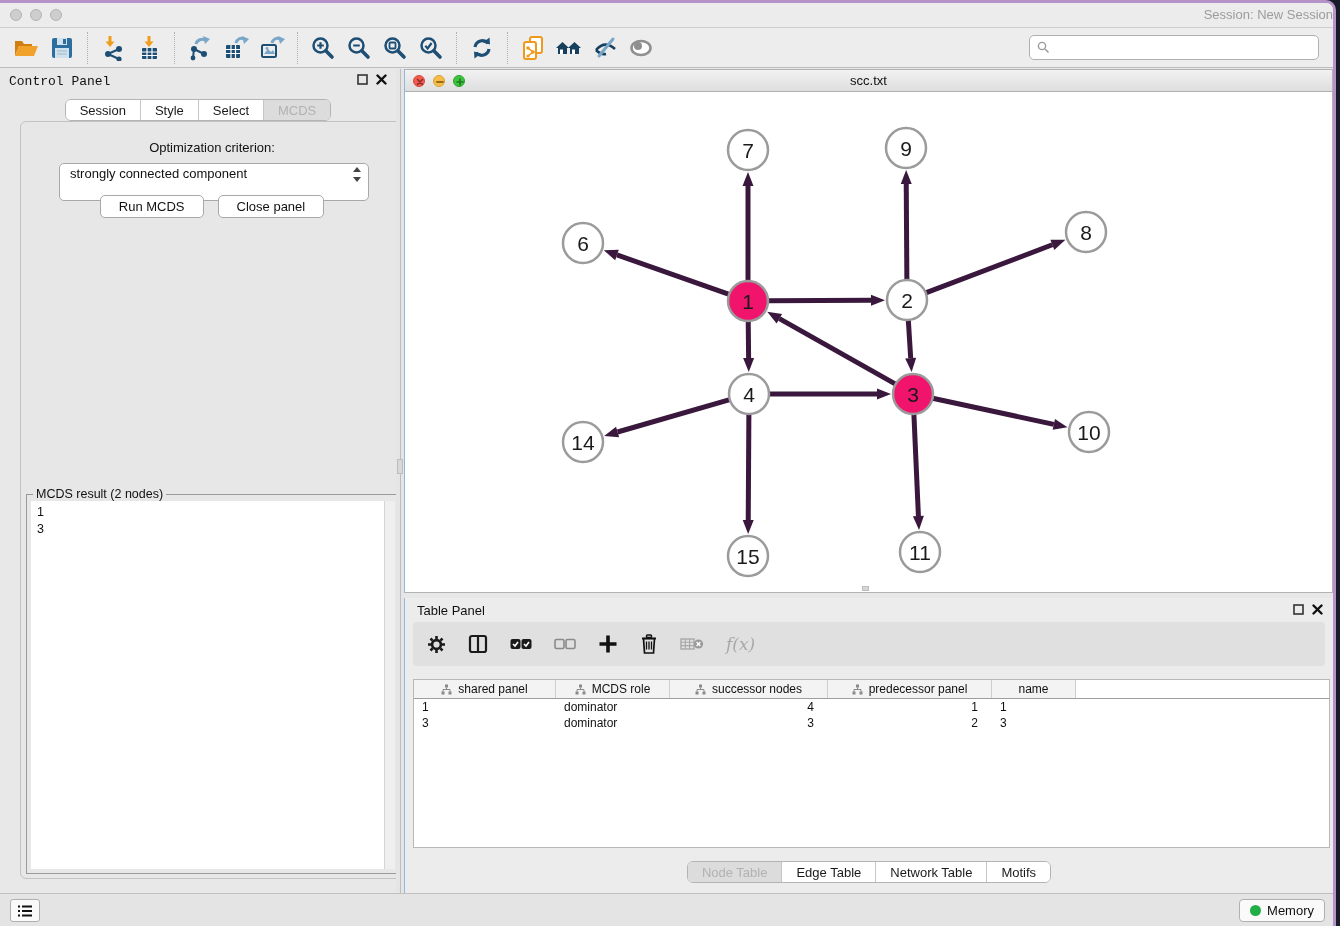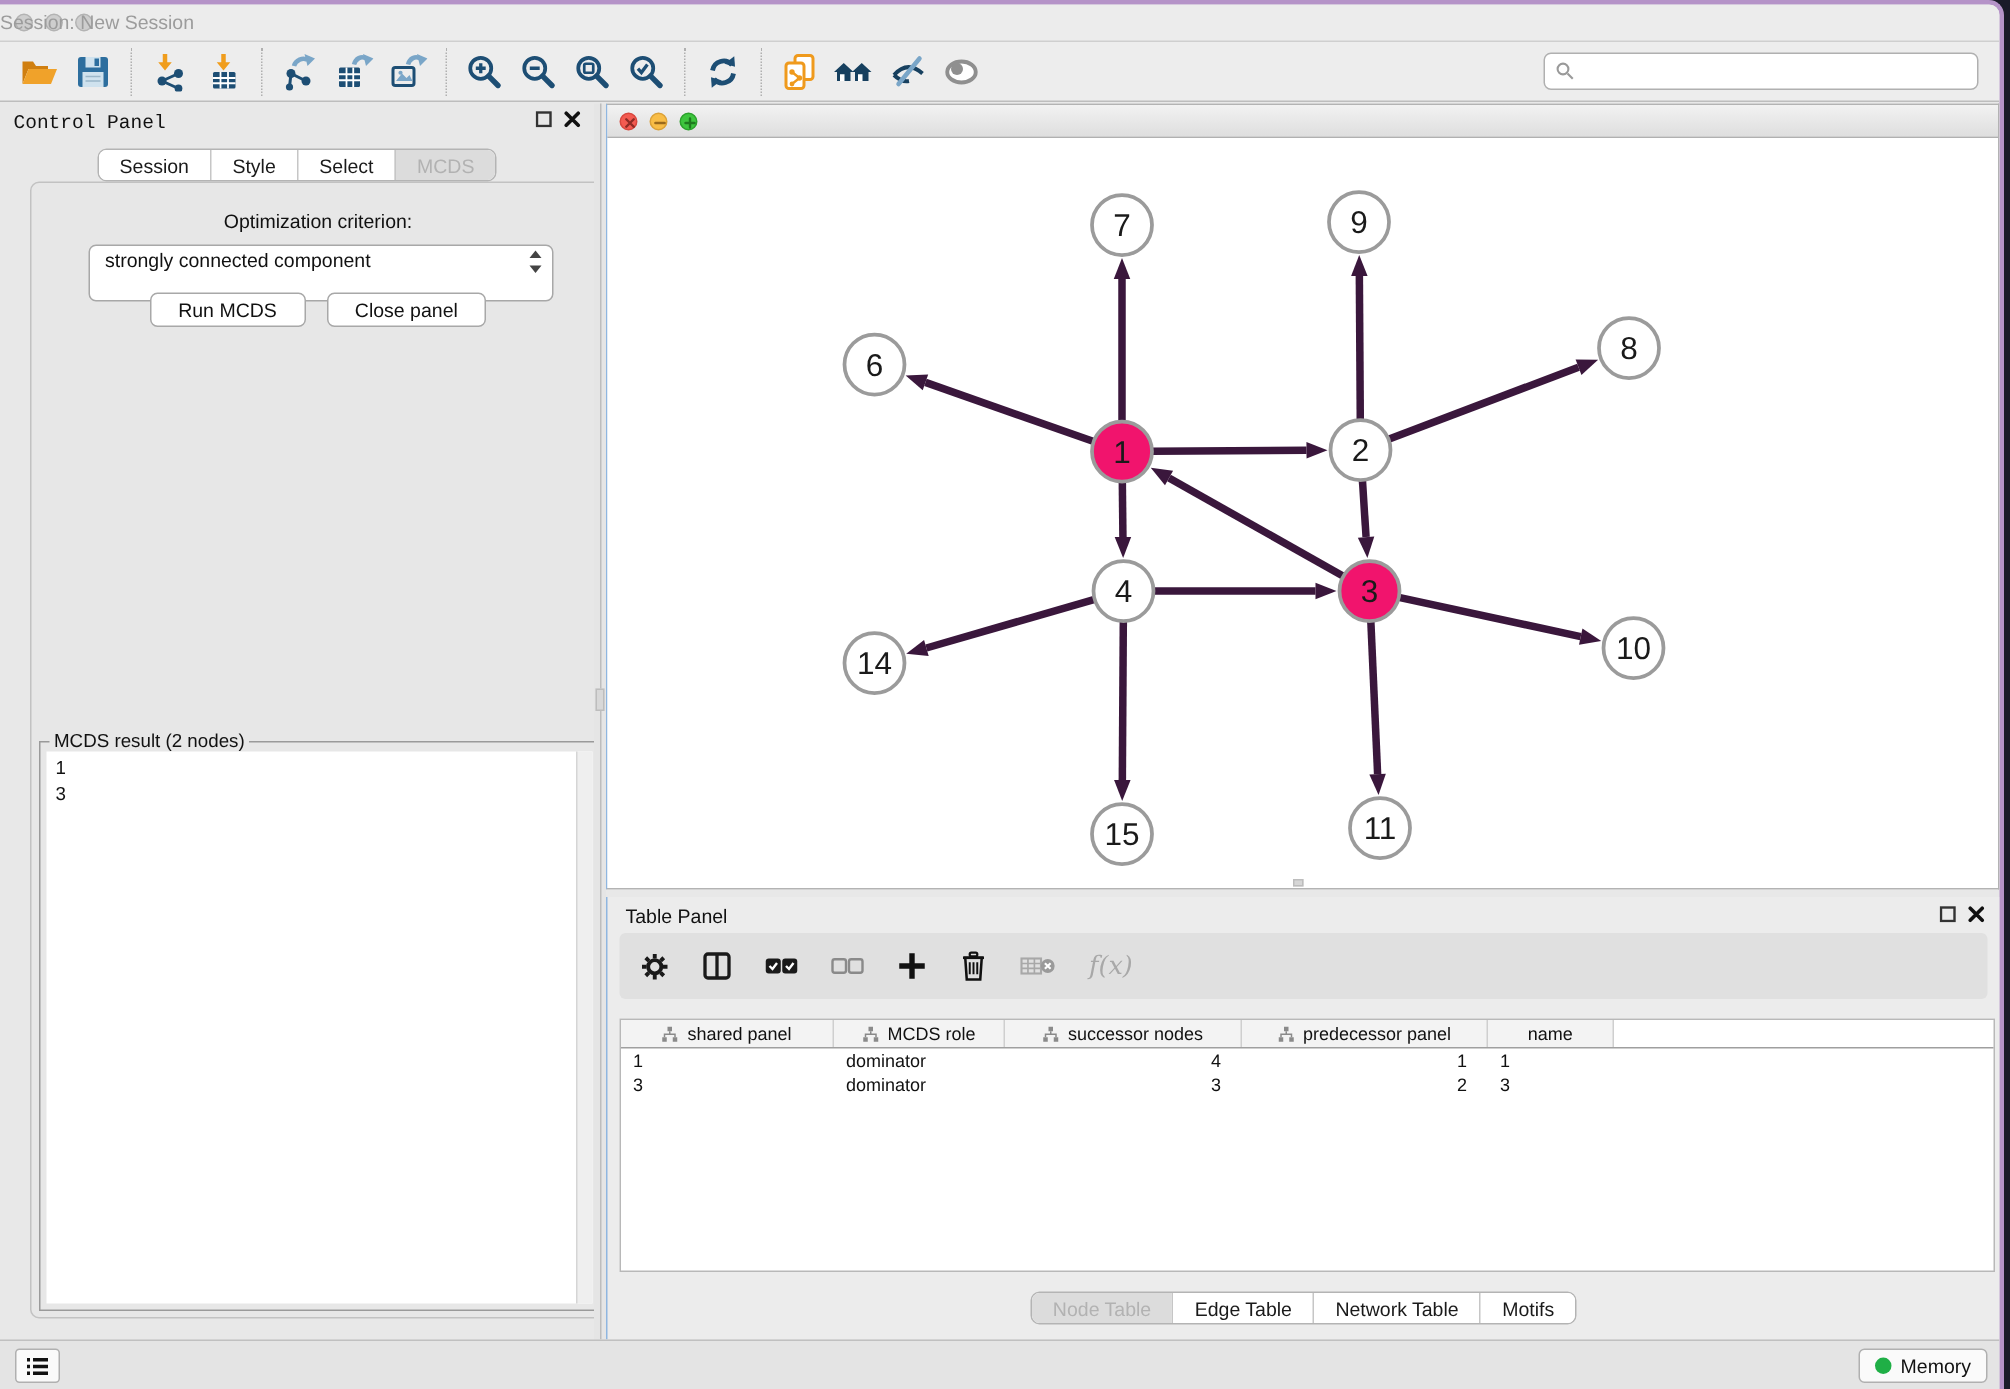--- a/index.html
+++ b/index.html
@@ -6,21 +6,21 @@
   html,body { width:1340px; height:926px; background:#1a1b29; font-family:"Liberation Sans", sans-serif; overflow:hidden; }
 
   .window { position:absolute; left:0; top:0; width:1336px; height:926px;
     border-top:3px solid #b593c8; border-right:3px solid #b593c8;
     border-radius:0 10px 0 0; background:#e8e8e8; overflow:hidden; }
 
   
   .titlebar { position:absolute; left:0; top:0; width:100%; height:25px; background:#ececec; border-bottom:1px solid #cfcfcf; }
   .lights { position:absolute; left:10px; top:6px; display:flex; gap:8px; }
   .light { width:12px; height:12px; border-radius:50%; background:#cecece; border:1px solid #b3b3b3; }
-  .app-title { position:absolute; left:0; right:0; top:4px; text-align:left; font-size:13px; color:#9c9c9c; }
+  .app-title { position:absolute; left:0; right:0; top:4px; text-align:right; font-size:13px; color:#9c9c9c; }
 
   
   .toolbar { position:absolute; left:0; top:25px; width:100%; height:40px; background:#ededed; border-bottom:1px solid #bdbdbd; display:flex; align-items:center; padding-left:8px; }
   .tool-btn { width:36px; height:34px; display:flex; align-items:center; justify-content:center; }
   .sep { border-left:1px dotted #b0b0b0; height:32px; margin:0 7px; }
   .searchbox { position:absolute; right:14px; top:7px; width:290px; height:25px; background:#fff; border:1px solid #b0b0b0; border-radius:5px; display:flex; align-items:center; padding:0 7px; }
 
   
   .cp-header-text { position:absolute; left:9px; top:71px; font-size:13px; color:#111;font-family:Liberation Mono, monospace; }
   .panel-btns { position:absolute; display:flex; gap:8px; }
@@ -294,20 +294,21 @@
             <svg width="10" height="10" viewBox="0 0 10 10">
               <path d="M2 5h6" stroke="#9a6a1c" stroke-width="1.8" stroke-linecap="round"></path>
             </svg>
           </div>
         <div class="tl green">
             <svg width="10" height="10" viewBox="0 0 10 10">
               <path d="M5 2v6M2 5h6" stroke="#1e7a1e" stroke-width="1.6" stroke-linecap="round"></path>
             </svg>
           </div>
       </div>
+      <div class="net-title">scc.txt</div>
     </div>
     <div class="net-canvas">
       <svg id="graph-svg" width="927" height="500" viewBox="0 0 927 500">
           <line x1="343" y1="189" x2="343" y2="94" stroke="#3a173c" stroke-width="5"></line>
           <polygon points="343,80 348.5,94 337.5,94" fill="#3a173c"></polygon>
           <line x1="324.1317639798796" y1="202.36752915656376" x2="211.96282483621667" y2="162.93844751818526" stroke="#3a173c" stroke-width="5"></line>
           <polygon points="198.75505962213242,158.2957179277799 213.78675431816163,157.74968261265215 210.1388953542717,168.12721242371836" fill="#3a173c"></polygon>
           <line x1="362.999604457761" y1="208.87421632416502" x2="466.00071197603023" y2="208.22641061650296" stroke="#3a173c" stroke-width="5"></line>
           <polygon points="480.0004350964629,208.13836204341848 466.03530248688486,213.72630184238724 465.9661214651756,202.72651939061868" fill="#3a173c"></polygon>
           <line x1="343.21504133222817" y1="228.9988438972215" x2="343.6129256019893" y2="266.00208098500127" stroke="#3a173c" stroke-width="5"></line>

